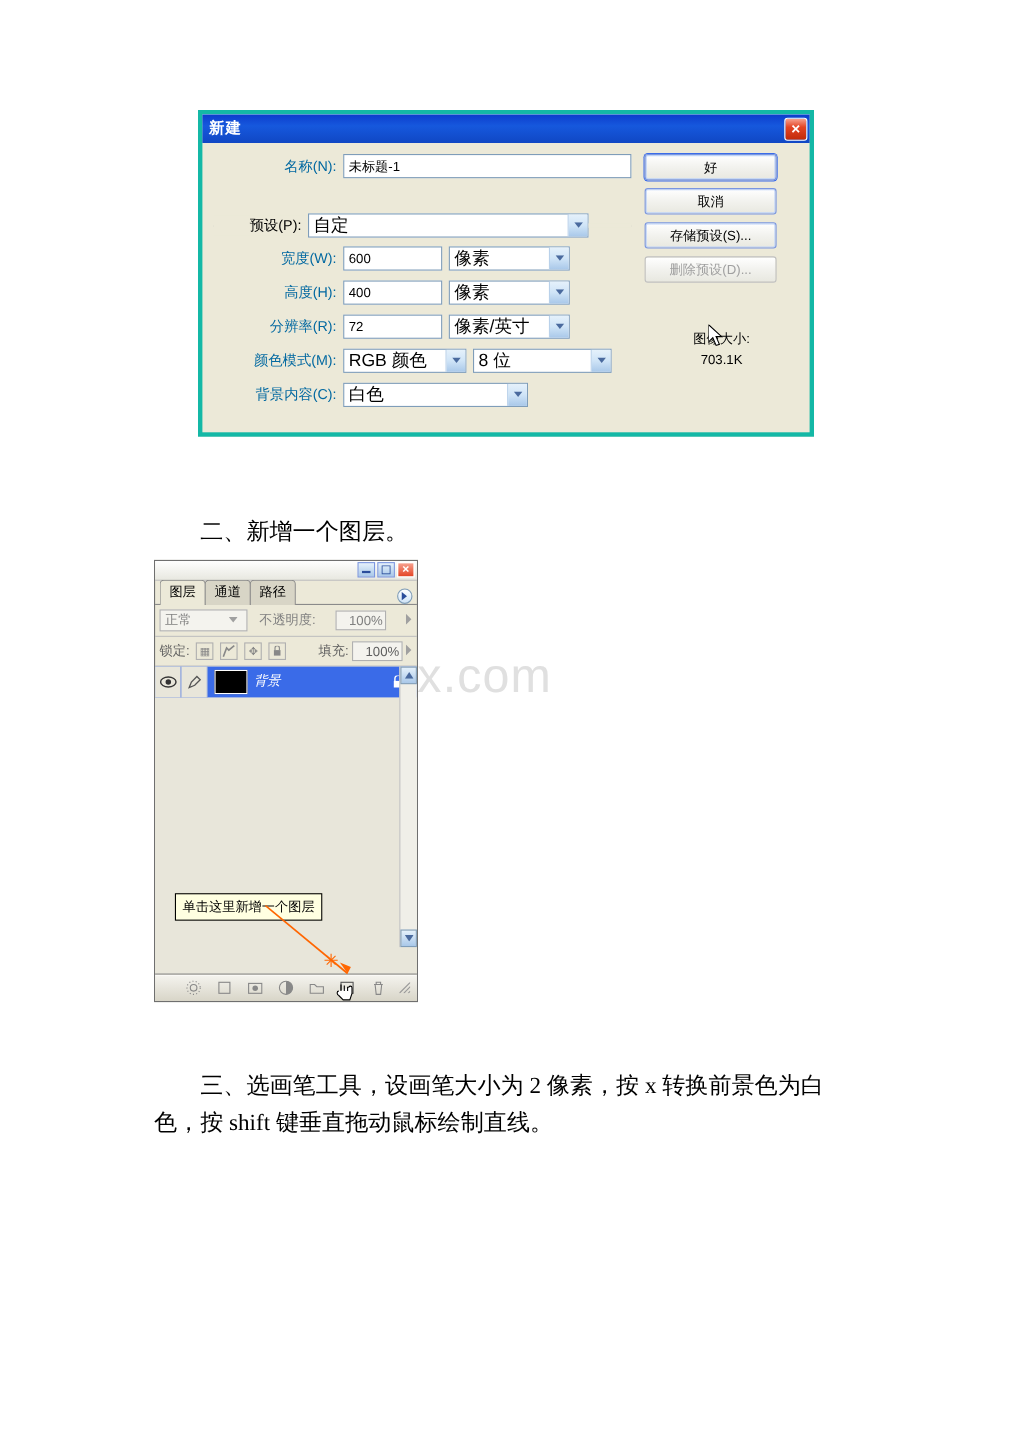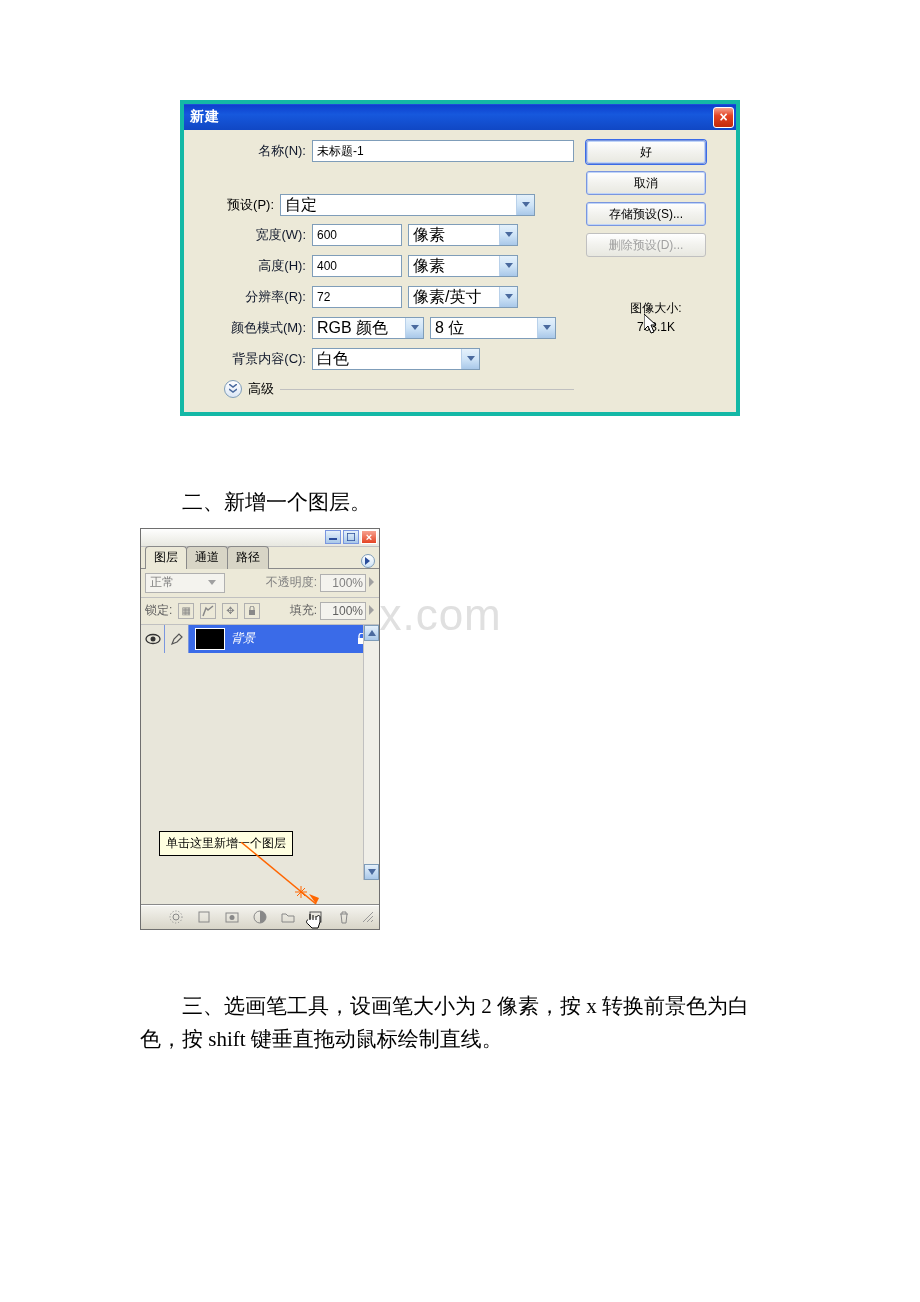--- a/index.html
+++ b/index.html
@@ -56,21 +56,21 @@
   .dlg-right { width: 140px; }
   .row {
     display: flex;
     align-items: center;
     margin-bottom: 9px;
   }
   .row .lbl {
     width: 118px;
     text-align: right;
     padding-right: 6px;
-    color: #0f172a;
+    color: #0369a1;
     font-size: 13px;
   }
   .txt {
     background: #fff;
     border: 1px solid #7f9db9;
     height: 22px;
     padding: 2px 4px;
     font-size: 12px;
   }
   .txt.wide { flex: 1; }
@@ -242,21 +242,21 @@
   .panel-opts .blend {
     width:80px; height:20px;
     border:1px solid #b0b0b0;
     background:#f4f3ee;
     display:flex; align-items:center;
     padding-left:4px;
     margin-right:6px;
   }
   .panel-opts .blend .arrow { width:16px; margin-left:auto; }
   .panel-opts .opac {
-    display:flex; align-items:center; gap:3px;
+    display:flex; align-items:center; gap:18px;
     margin-left:auto;
   }
   .opac-box {
     width:46px; height:18px; border:1px solid #b0b0b0; background:#f4f3ee;
     display:flex; align-items:center; justify-content:flex-end; padding-right:2px;
   }
   .lock-row {
     display:flex; align-items:center;
     padding:4px;
     border-bottom:1px solid #c0c0c0;
@@ -461,30 +461,20 @@
               <span class="ddval">白色</span>
               <span class="arrow">
                   <svg width="8" height="6">
                     <polygon points="0,0 8,0 4,5" fill="#4a6a9e"></polygon>
                   </svg>
                 </span>
             </div>
           </div>
         </div>
 
-        <div class="advanced-row">
-          <span class="chev">
-            <svg width="8" height="10">
-              <polyline points="0,0 4,3 8,0" fill="none" stroke="#4a6a9e" stroke-width="1.5"></polyline>
-              <polyline points="0,5 4,8 8,5" fill="none" stroke="#4a6a9e" stroke-width="1.5"></polyline>
-            </svg>
-          </span>
-          <span class="adv-label">高级</span>
-          <span class="line"></span>
-        </div>
       </div>
       <div class="dlg-right">
         <div class="btn primary">好</div>
         <div class="btn">取消</div>
         <div class="btn">存储预设(S)...</div>
         <div class="btn disabled">删除预设(D)...</div>
         <div class="img-size">
           <div>图像大小:</div>
           <div>703.1K</div>
         </div>

